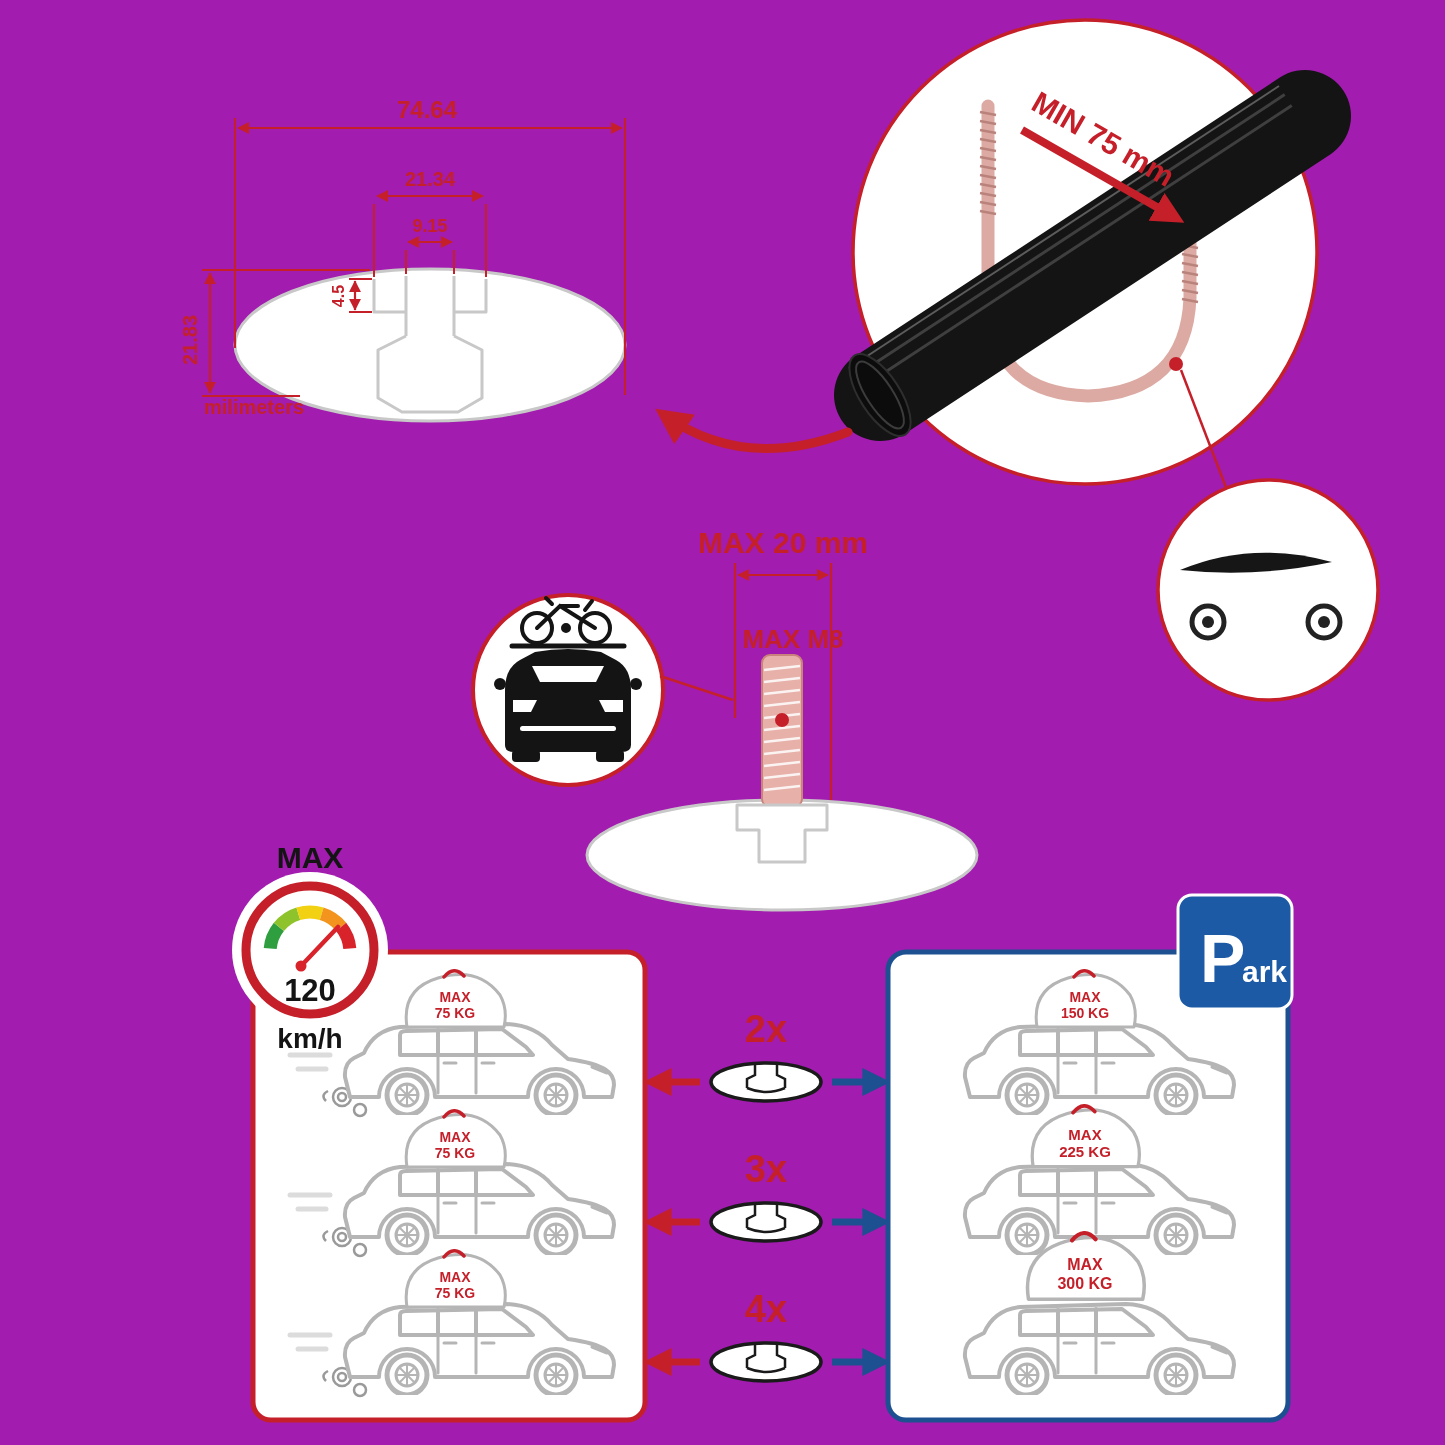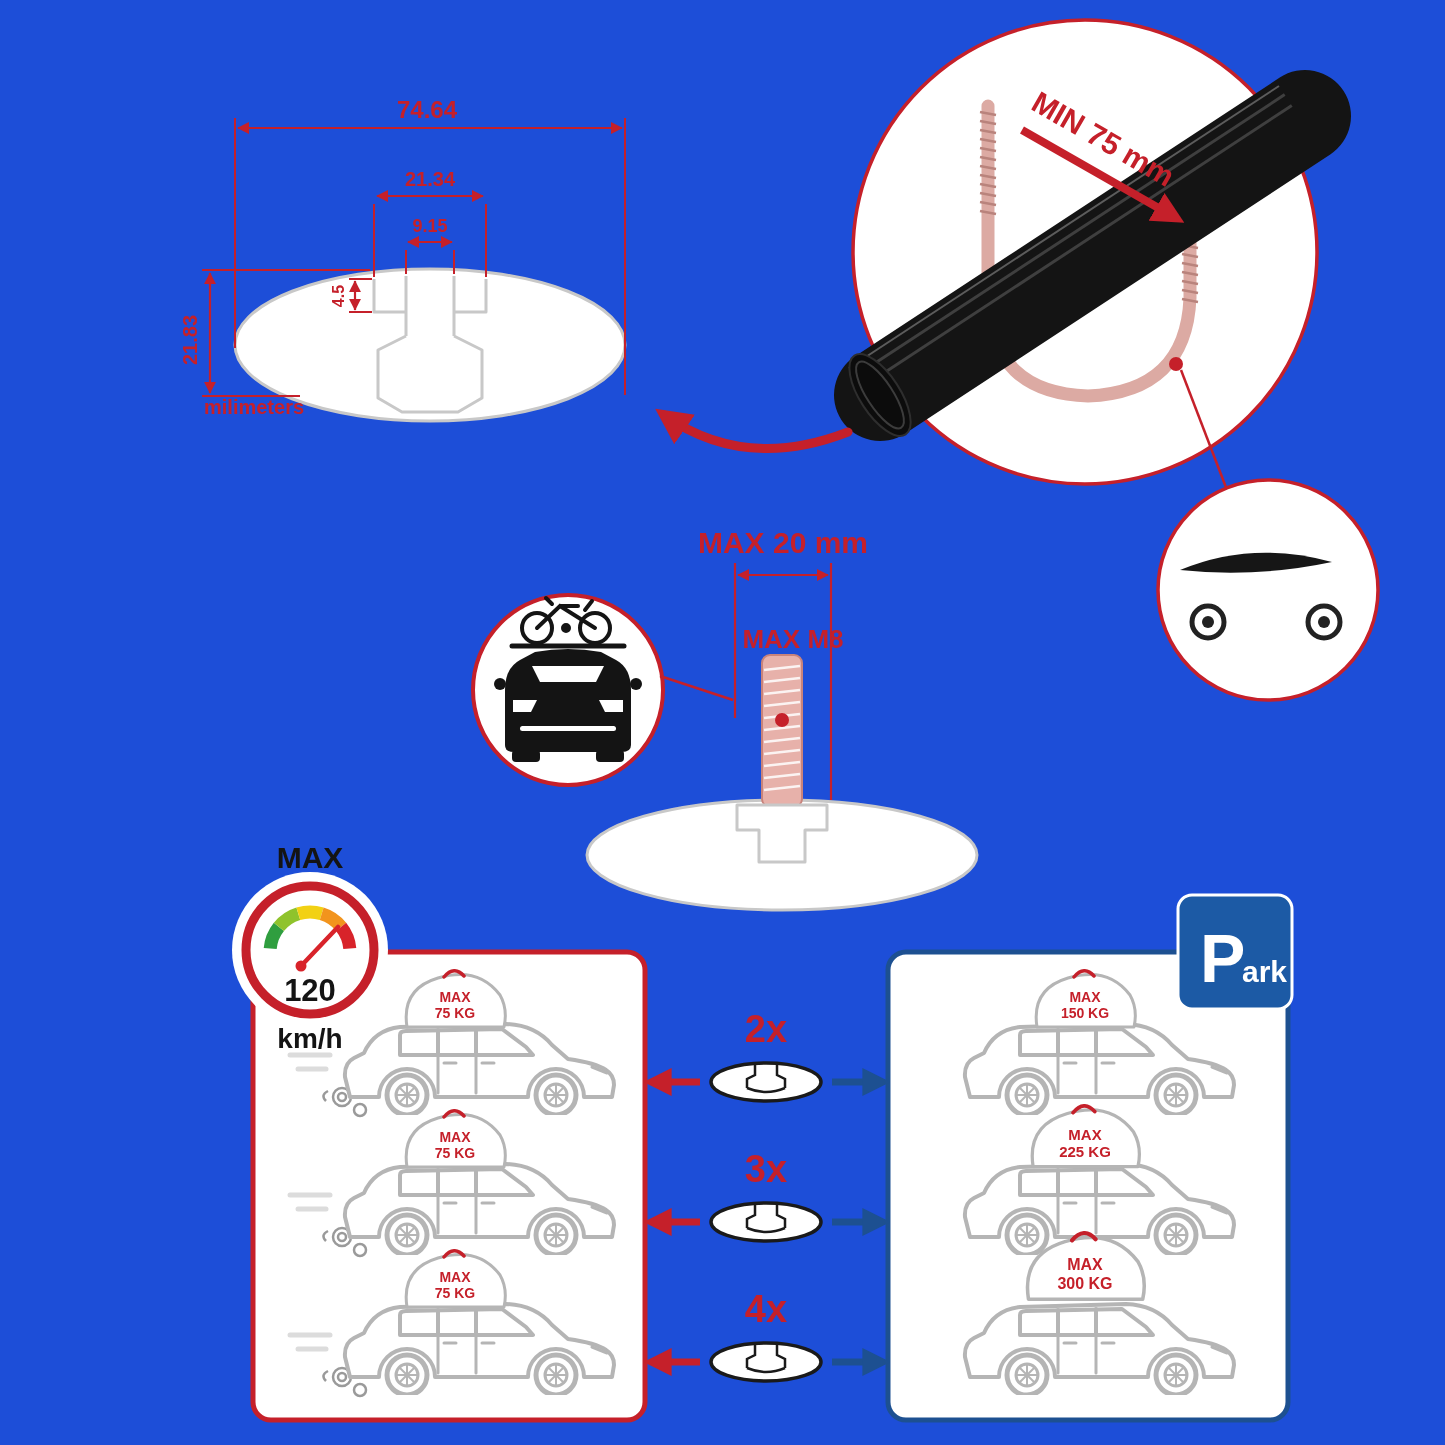--- a/index.html
+++ b/index.html
@@ -1,16 +1,16 @@
 <!DOCTYPE html>
 <html><head>
 <meta charset="utf-8">
 <style>
   html,body{margin:0;padding:0;background:#ffffff}
-  .canvas{position:relative;width:1445px;height:1445px;background:#1d4ed8;overflow:hidden}
+  .canvas{position:relative;width:1445px;height:1445px;background:#a21caf;overflow:hidden}
   svg{display:block}
   text{font-family:"Liberation Sans",sans-serif;font-weight:700}
   .red{fill:#c5202a}
   .blk{fill:#141414}
   .wht{fill:#ffffff}
   .mid{text-anchor:middle}
 </style>
 </head>
 <body>
 

